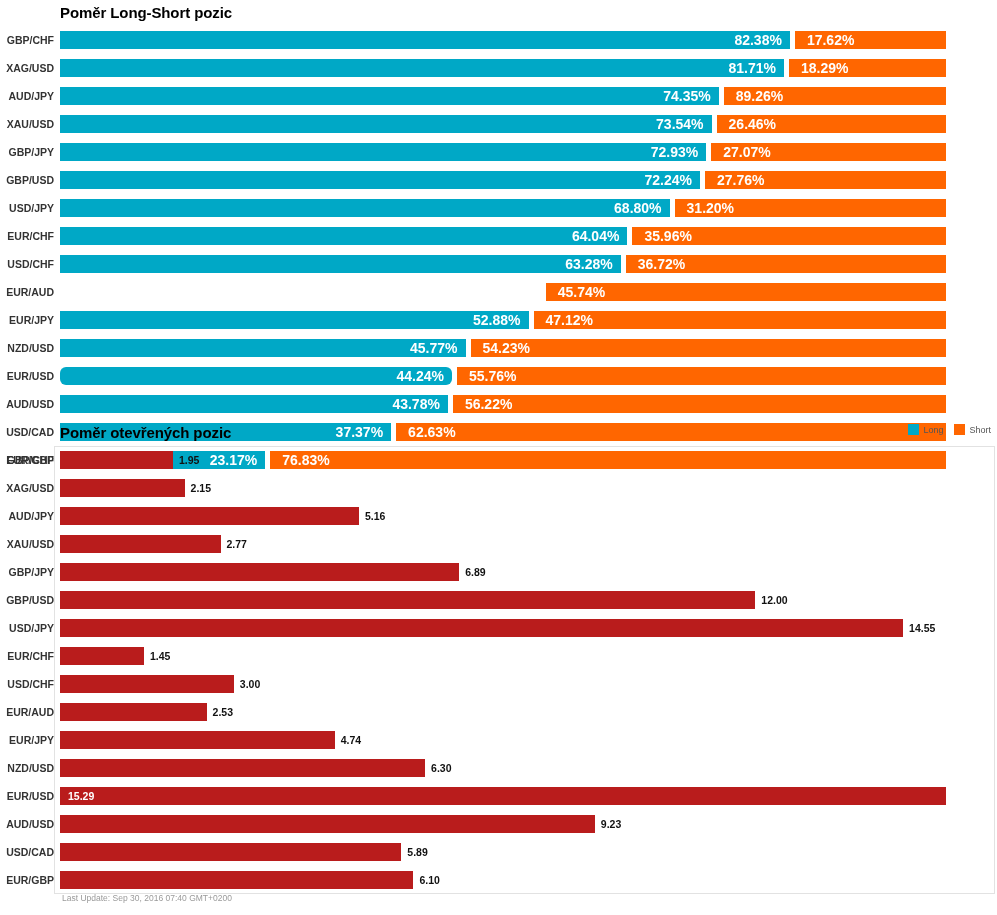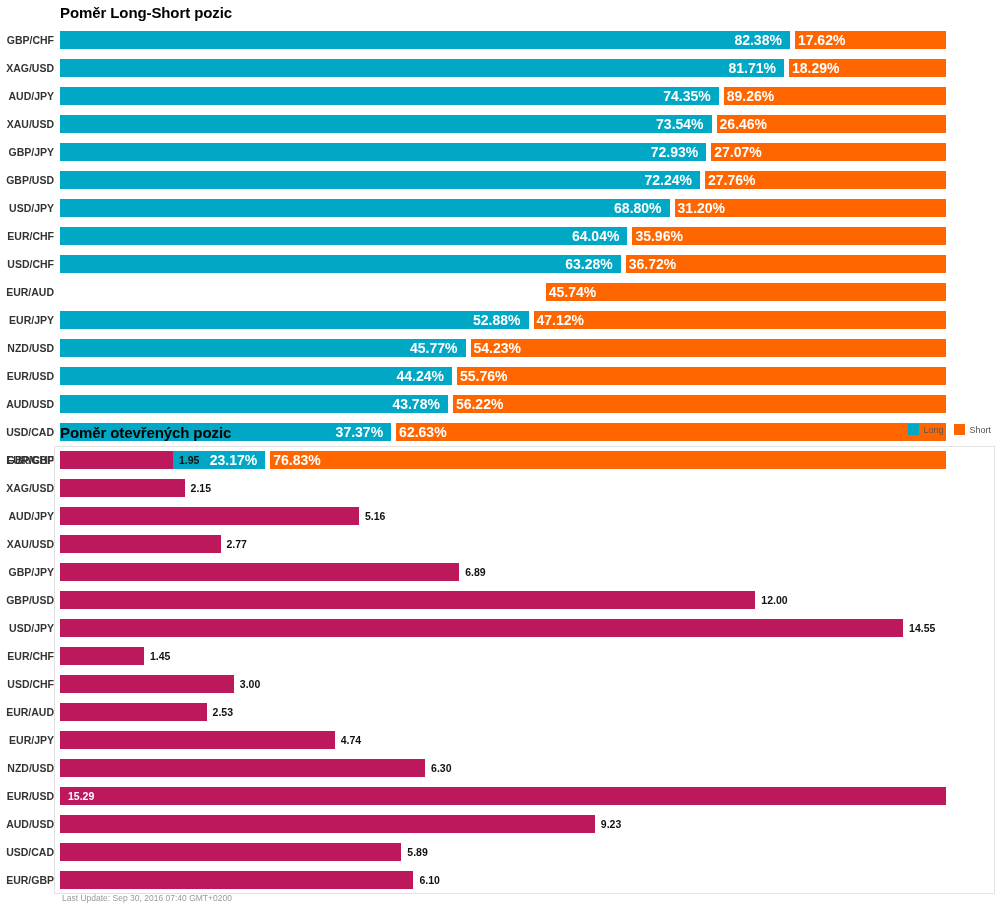--- a/index.html
+++ b/index.html
@@ -84,21 +84,21 @@
     position: absolute;
     top: 0;
     height: 16px;
     line-height: 18px;
     font-size: 14px;
     font-weight: bold;
     color: #ffffff;
     white-space: nowrap;
   }
   .bar-long .bar-val { right: 8px; }
-  .bar-short .bar-val { left: 8px; }
+  .bar-short .bar-val { left: 17px; }
 
   .gap {
     position: absolute;
     top: 0;
     height: 18px;
     background: #ffffff;
   }
 
   
   .frame2 {
@@ -110,21 +110,21 @@
     border: 1px solid #e2e2e2;
     box-sizing: border-box;
     pointer-events: none;
   }
 
   .bar-open {
     position: absolute;
     left: 0;
     top: 0;
     height: 18px;
-    background: #be185d;
+    background: #b91c1c;
   }
   .open-val {
     position: absolute;
     top: 0;
     height: 18px;
     line-height: 18px;
     font-size: 10.5px;
     font-weight: bold;
     white-space: nowrap;
   }
@@ -318,21 +318,21 @@
           </div>
           <div class="bar-short" style="width: 54.23%;">
             <span class="bar-val">54.23%</span>
           </div>
           <div class="gap" style="left: calc(45.77% + 0px); width: 5px;"></div>
         </div>
       </div>
       <div class="row">
         <div class="cat-label">EUR/USD</div>
         <div class="track">
-          <div class="bar-long" style="width: 44.24%;">
+          <div class="bar-long" style="width: 44.24%; border-radius: 6px;">
             <span class="bar-val">44.24%</span>
           </div>
           <div class="bar-short" style="width: 55.76%;">
             <span class="bar-val">55.76%</span>
           </div>
           <div class="gap" style="left: calc(44.24% + 0px); width: 5px;"></div>
         </div>
       </div>
       <div class="row">
         <div class="cat-label">AUD/USD</div>

